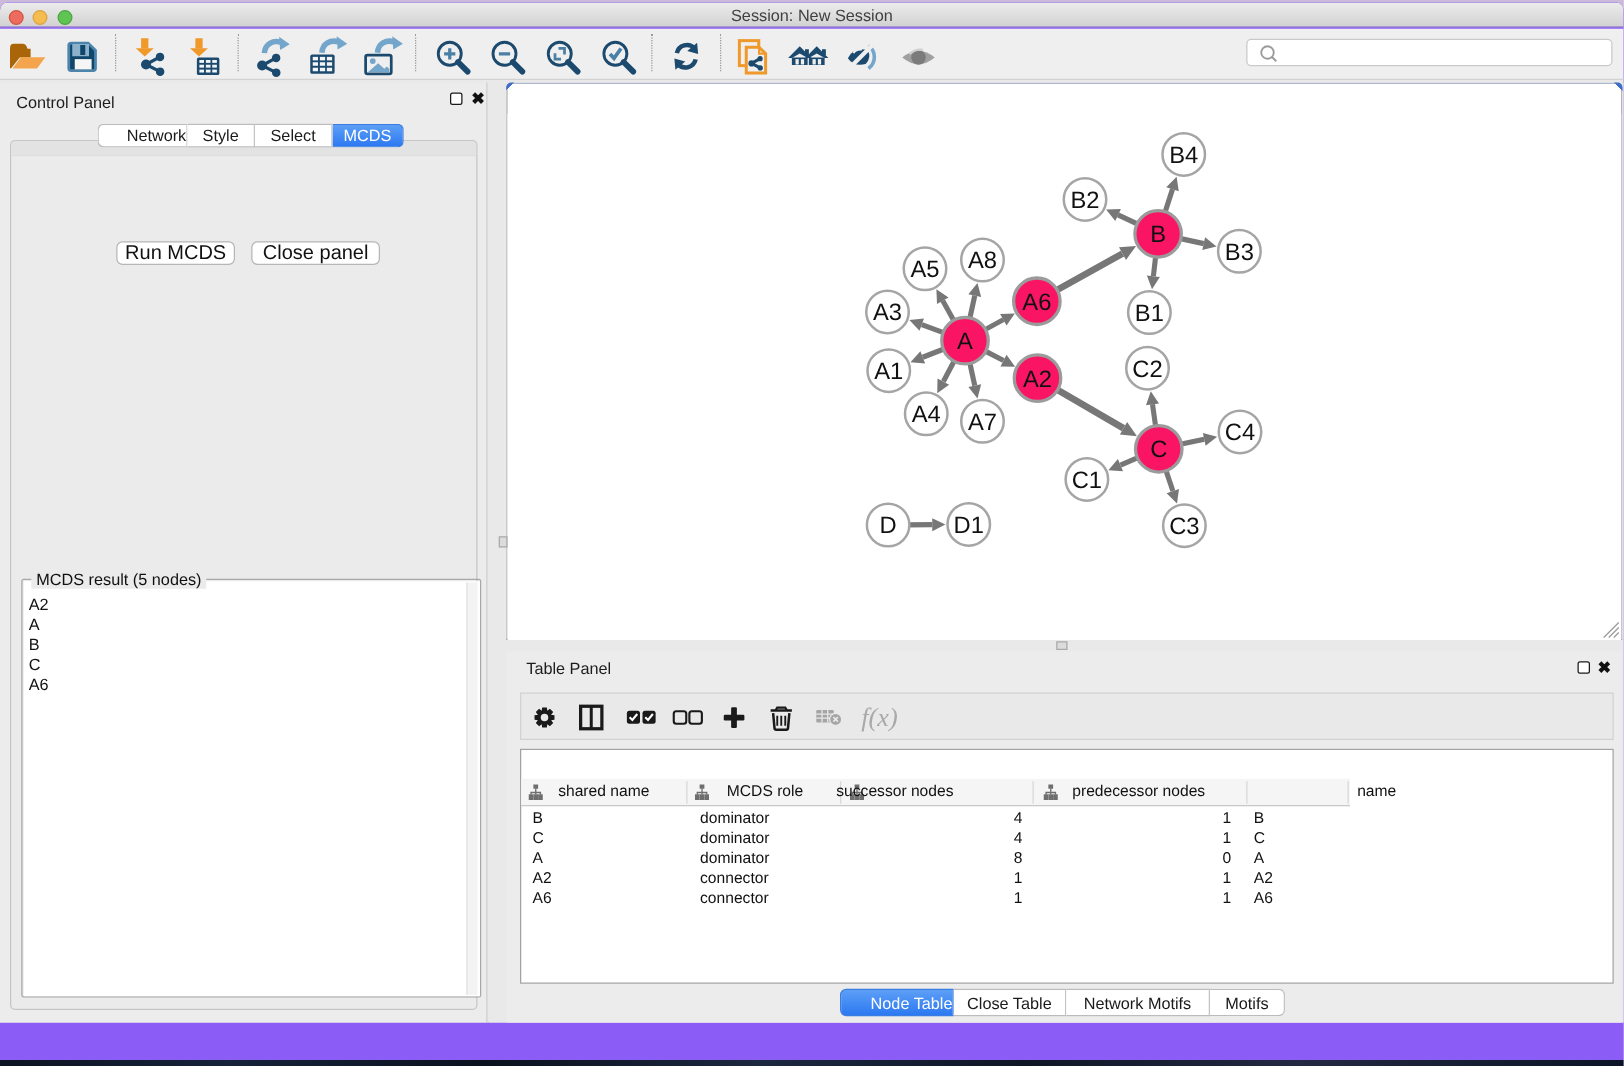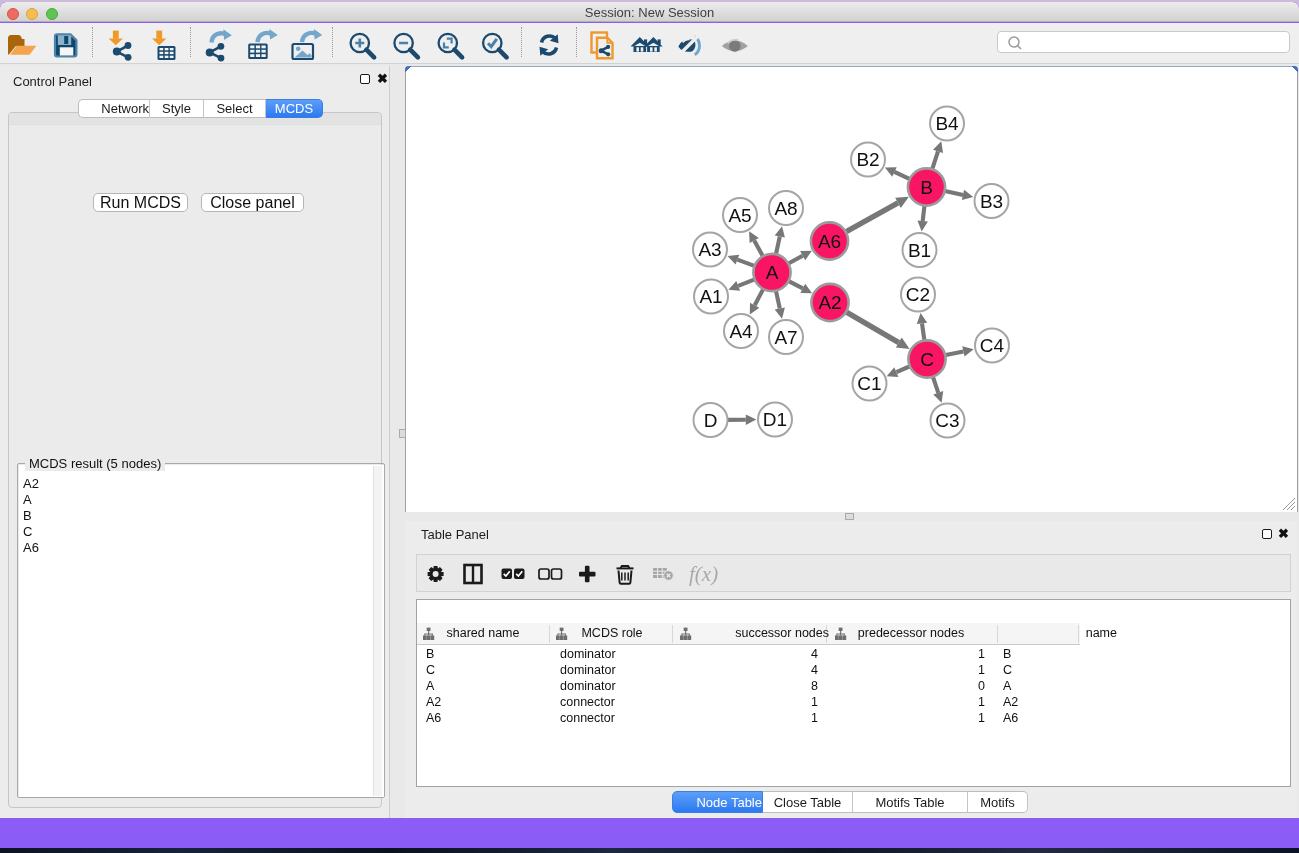--- a/index.html
+++ b/index.html
@@ -358,21 +358,21 @@
               <div style="position:absolute;left:115px;top:3px;width:160px;text-align:center;font-size:12.5px;color:#111;">MCDS role</div>
               <svg style="position:absolute;left:261.5px;top:4px;" width="13" height="14" viewBox="0 0 13 14">
                 <g fill="#6e6e6e">
                   <rect x="4.7" y="0.6" width="3.8" height="3.4"></rect>
                   <rect x="1.0" y="8.4" width="3.7" height="4.6"></rect>
                   <rect x="4.75" y="8.4" width="3.7" height="4.6"></rect>
                   <rect x="8.5" y="8.4" width="3.7" height="4.6"></rect>
                 </g>
                 <path d="M6.6,4 L6.6,8.4 M2.85,8.4 L2.85,7 L10.35,7 L10.35,8.4" fill="none" stroke="#6e6e6e" stroke-width="1.1"></path>
               </svg>
-              <div style="position:absolute;left:252px;top:3px;width:160px;text-align:right;font-size:12.5px;color:#111;">successor nodes</div>
+              <div style="position:absolute;left:252px;top:3px;width:160px;text-align:left;font-size:12.5px;color:#111;">successor nodes</div>
               <svg style="position:absolute;left:416.5px;top:4px;" width="13" height="14" viewBox="0 0 13 14">
                 <g fill="#6e6e6e">
                   <rect x="4.7" y="0.6" width="3.8" height="3.4"></rect>
                   <rect x="1.0" y="8.4" width="3.7" height="4.6"></rect>
                   <rect x="4.75" y="8.4" width="3.7" height="4.6"></rect>
                   <rect x="8.5" y="8.4" width="3.7" height="4.6"></rect>
                 </g>
                 <path d="M6.6,4 L6.6,8.4 M2.85,8.4 L2.85,7 L10.35,7 L10.35,8.4" fill="none" stroke="#6e6e6e" stroke-width="1.1"></path>
               </svg>
               <div style="position:absolute;left:414px;top:3px;width:160px;text-align:center;font-size:12.5px;color:#111;">predecessor nodes</div>
@@ -400,21 +400,21 @@
               <div style="position:absolute;left:9px;top:88px;font-size:12.5px;color:#111;">A6</div>
               <div style="position:absolute;left:143px;top:88px;font-size:12.5px;color:#111;">connector</div>
               <div style="position:absolute;left:301px;top:88px;width:100px;text-align:right;font-size:12.5px;color:#111;">1</div>
               <div style="position:absolute;left:468px;top:88px;width:100px;text-align:right;font-size:12.5px;color:#111;">1</div>
               <div style="position:absolute;left:586px;top:88px;font-size:12.5px;color:#111;">A6</div>
             </div>
           </div>
         <div class="segtabs" id="btabs">
           <div class="seg sel" style="width:91px;">Node Table</div>
           <div class="seg" style="width:90px;">Close Table</div>
-          <div class="seg" style="width:115px;">Motifs Table</div>
+          <div class="seg" style="width:115px;">Network Motifs</div>
           <div class="seg" style="width:60px;">Motifs</div>
         </div>
       </div>
     </div>
   <div style="position:absolute;left:399px;top:365px;width:7px;height:9px;background:#dcdcdc;border:1px solid #aaa;"></div>
       <div style="position:absolute;left:845px;top:449px;width:9px;height:7px;background:#dcdcdc;border:1px solid #aaa;"></div>
     </div>
 </div>
 
 </body></html>

